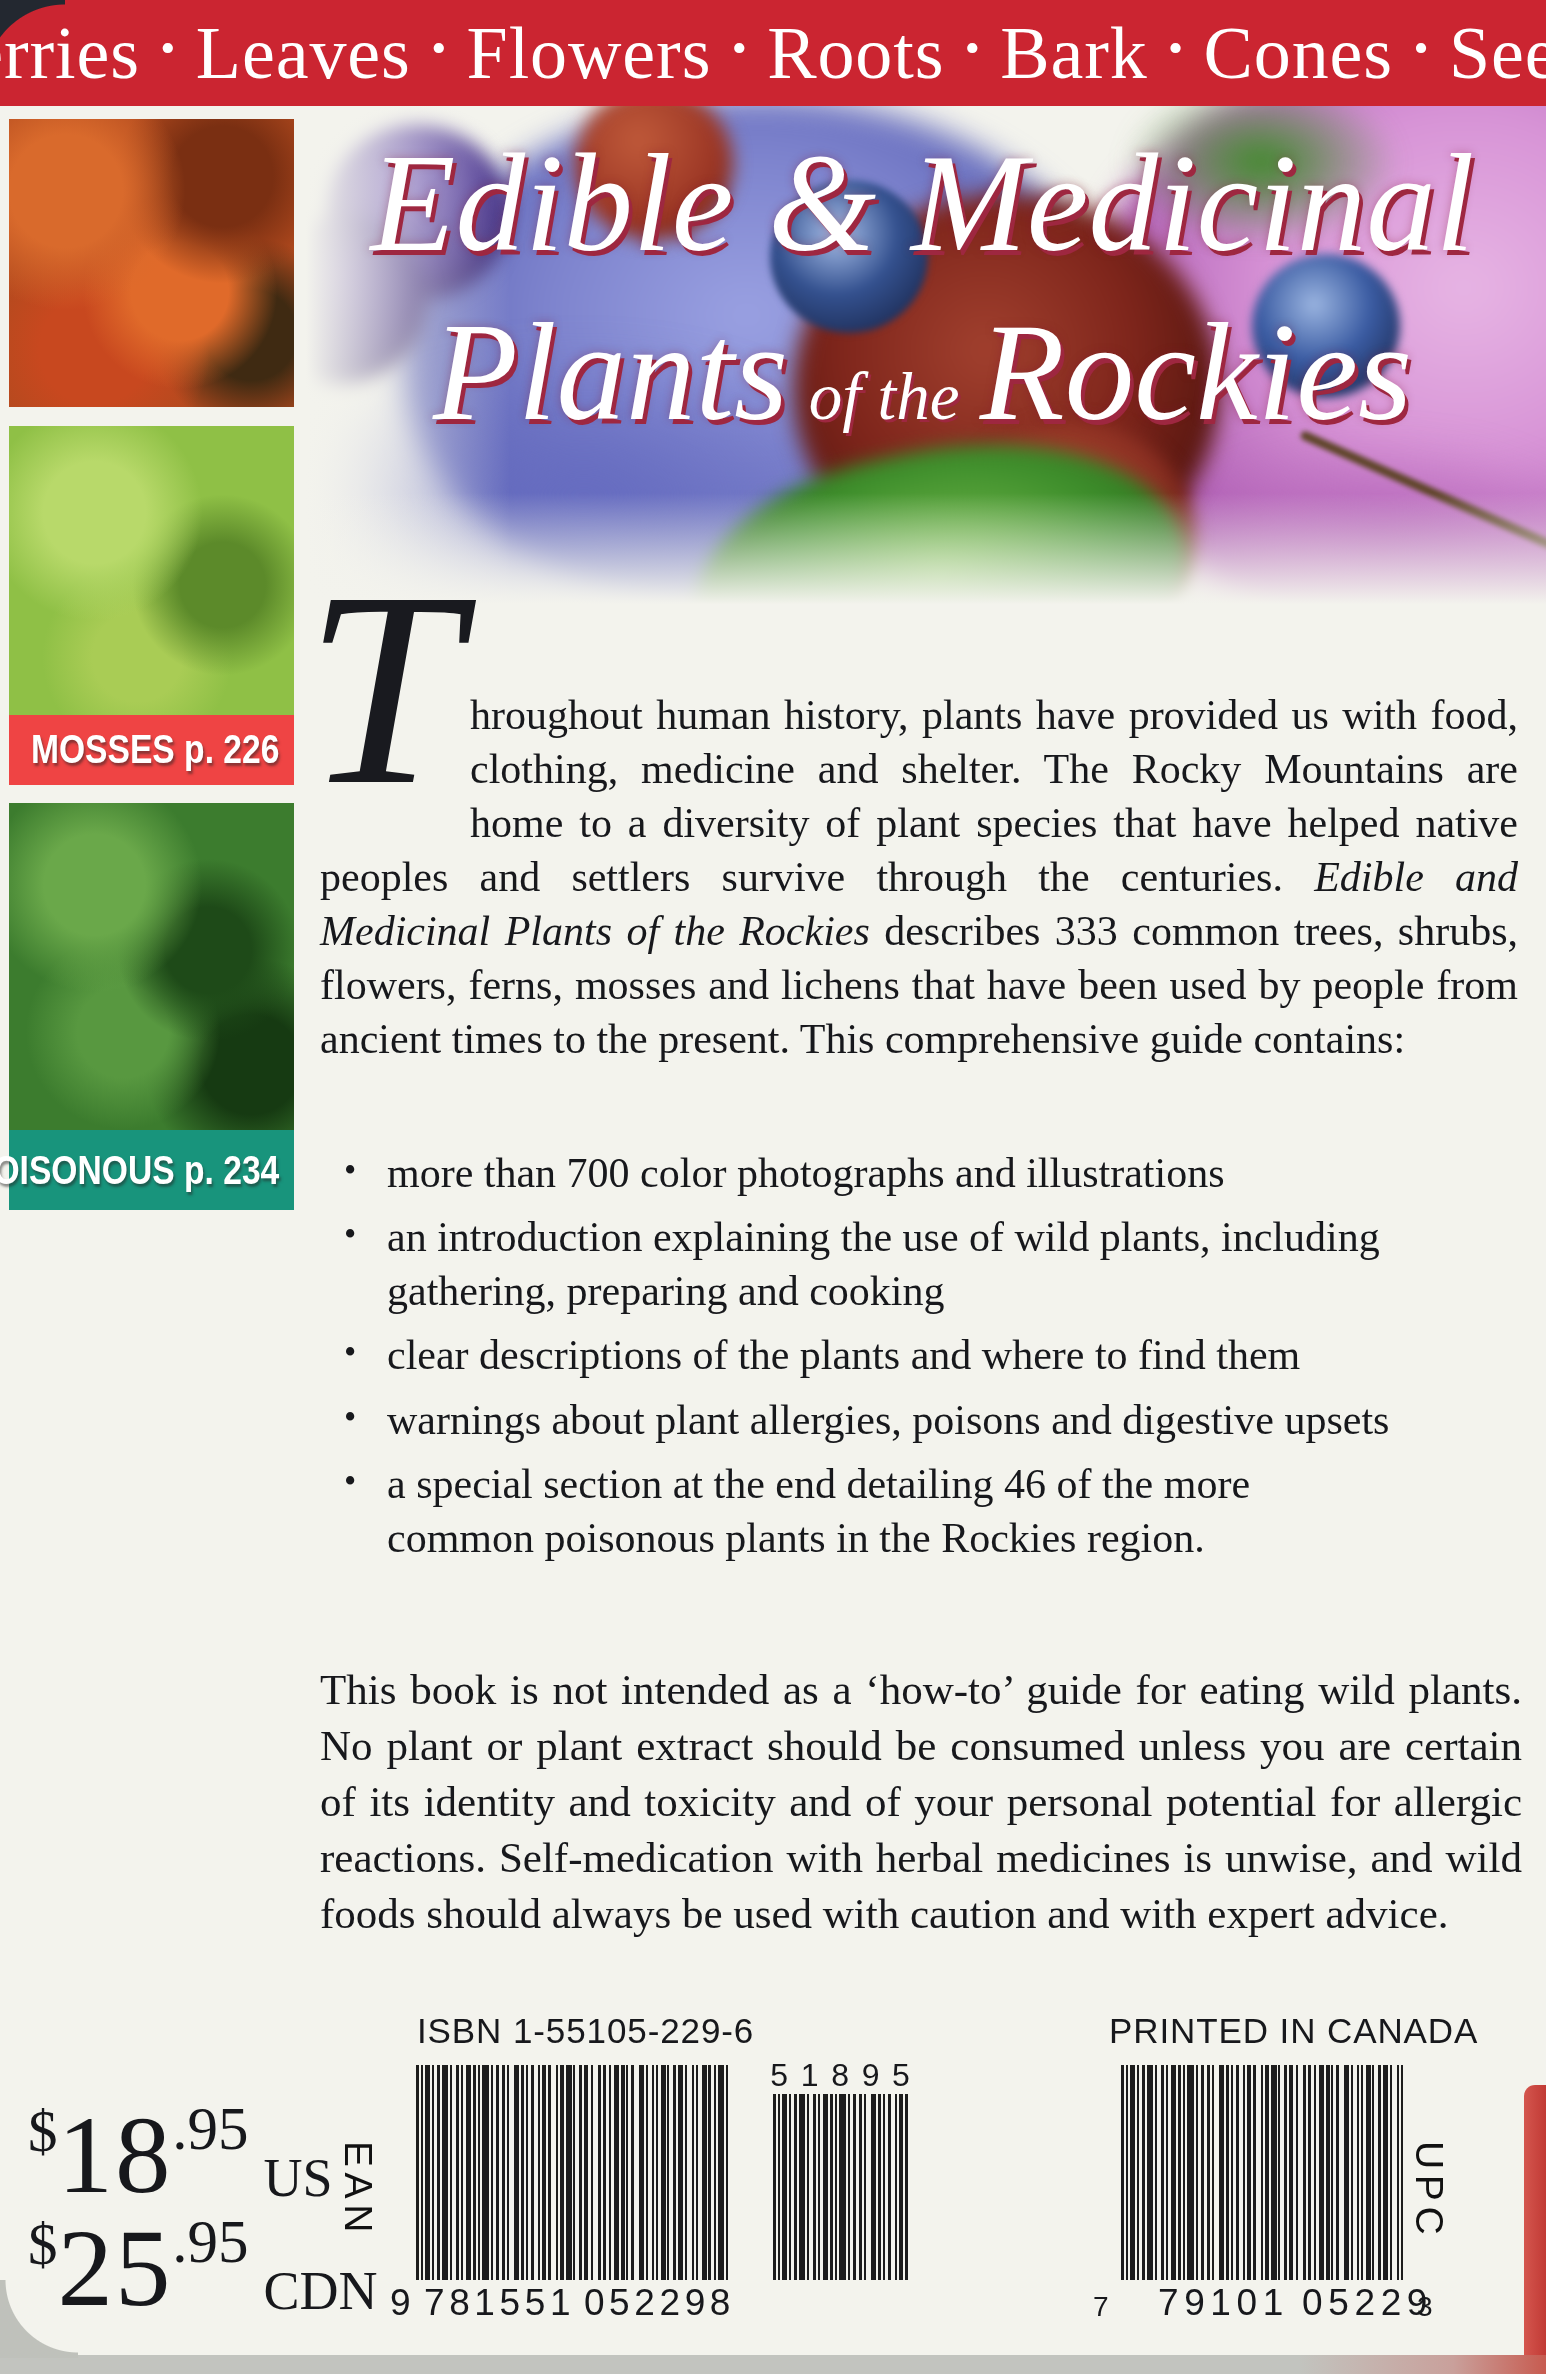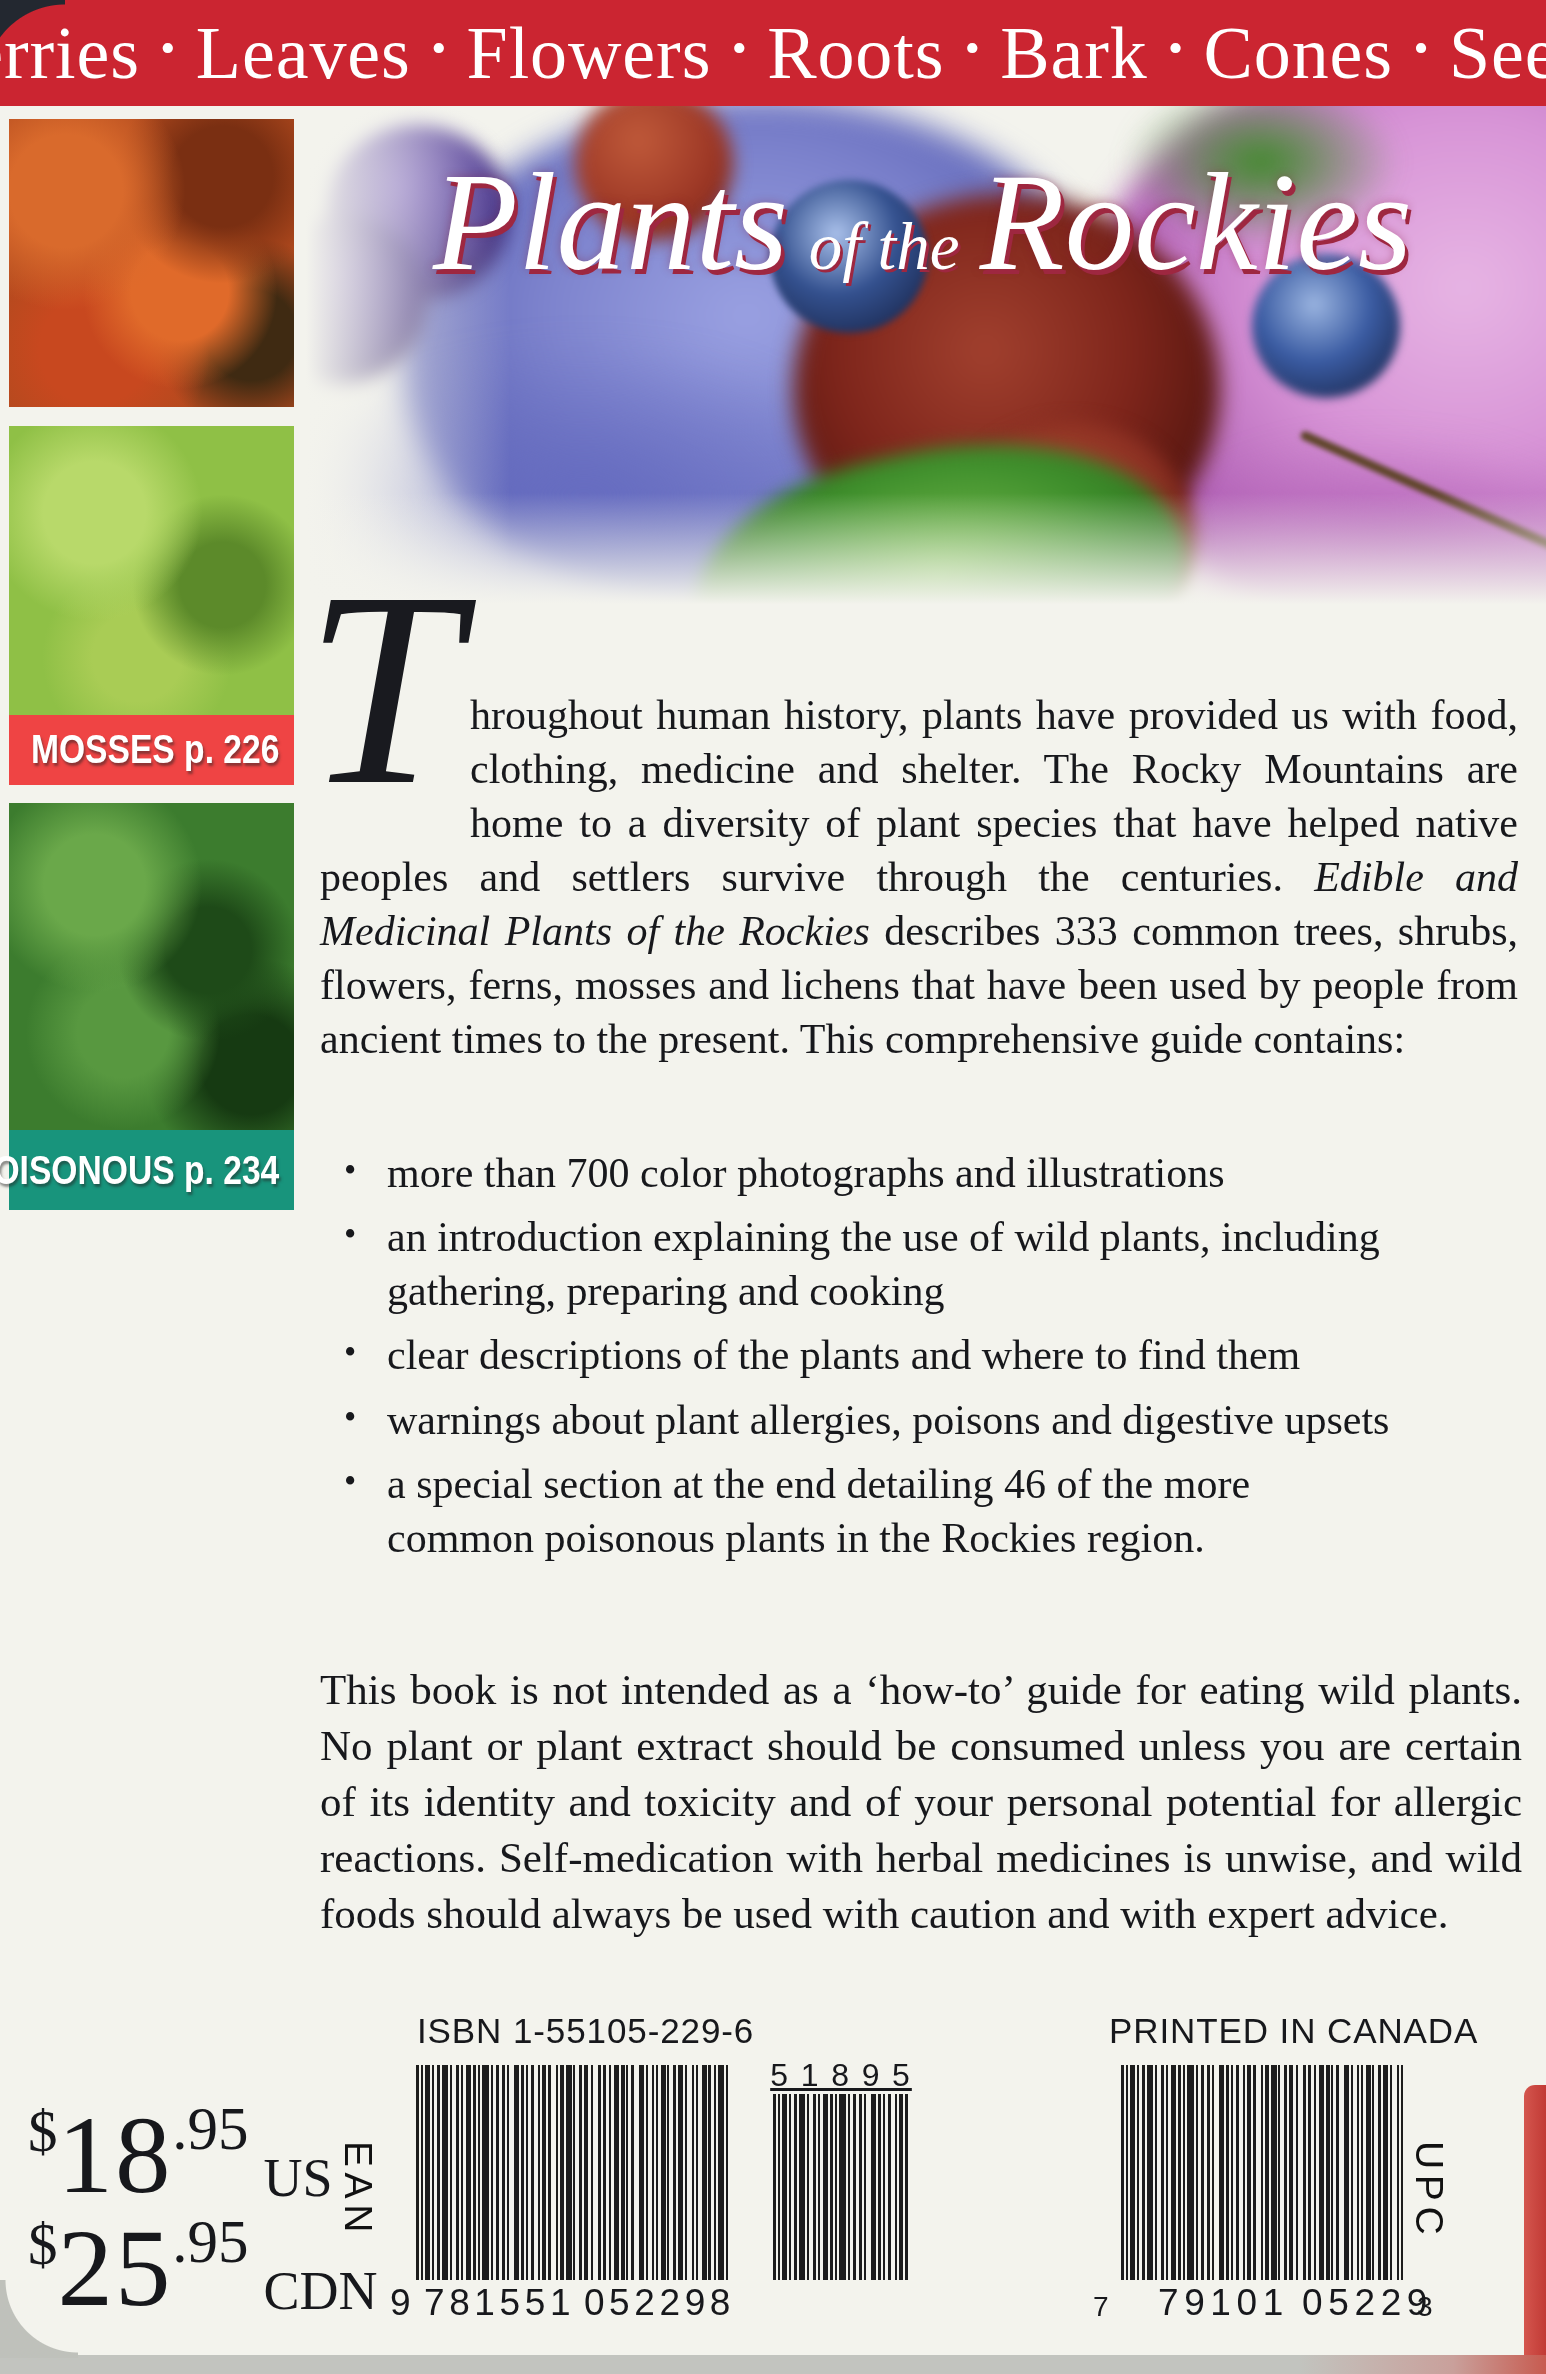--- a/index.html
+++ b/index.html
@@ -89,21 +89,21 @@
   .printed{position:absolute;left:1109px;top:2013px;font:400 35px/1 "Liberation Sans",sans-serif;letter-spacing:0.9px;}
   .vert{position:absolute;writing-mode:vertical-rl;font:400 39px/1 "Liberation Sans",sans-serif;letter-spacing:5.6px;color:#111;}
   .ean-vert{left:339px;top:2141px;}
   .upc-vert{left:1410px;top:2141px;}
   .barcode{position:absolute;display:flex;align-items:flex-start;overflow:hidden;}
   .barcode .bar{flex:none;background:#1c1c1c;}
   .bc-ean{left:416px;top:2065px;width:314px;height:215px;}
   .bc-addon{left:773px;top:2094px;width:137px;height:186px;}
   .bc-upc{left:1121px;top:2065px;width:286px;height:215px;}
   .addon-digits{position:absolute;left:766px;top:2059px;width:150px;text-align:center;
-        font:400 32px/1 "Liberation Sans",sans-serif;letter-spacing:1.9px;text-decoration:underline;}
+        font:400 32px/1 "Liberation Sans",sans-serif;letter-spacing:1.9px;}
   .digit-row{position:absolute;display:flex;justify-content:space-between;
         font:400 37px/1 "Liberation Sans",sans-serif;}
   .ean-row{left:390px;top:2284px;width:345px;letter-spacing:4.6px;}
   .upc-row{left:1158px;top:2284px;width:275px;letter-spacing:5.6px;}
   .upc-pre{position:absolute;left:1093px;top:2293px;font:400 28px/1 "Liberation Sans",sans-serif;}
   .upc-suf{position:absolute;left:1417px;top:2293px;font:400 28px/1 "Liberation Sans",sans-serif;}
 
   .price{position:absolute;left:28px;white-space:nowrap;}
   .price-1{top:2098px;}
   .price-2{top:2211px;}
@@ -156,20 +156,21 @@
     <div class="blob c-purpleberry2"></div>
     <div class="blob c-redberry-top"></div>
     <div class="blob c-blueberry1"></div>
     <div class="blob c-blueberry2"></div>
     <div class="blob c-twig"></div>
     <div class="fade-left"></div>
     <div class="fade-bottom"></div>
   </div>
 
   <div class="title-block">
+    <div class="t-line1">Edible &amp; Medicinal</div>
     <div class="t-line2">
       <span class="t-big">Plants</span>
       <span class="t-small">of the</span>
       <span class="t-big">Rockies</span>
     </div>
   </div>
 
   <div class="sidebar">
       <div class="side-item">
         <div class="side-photo photo-autumn-shrub" style="height: 288px;"></div>

